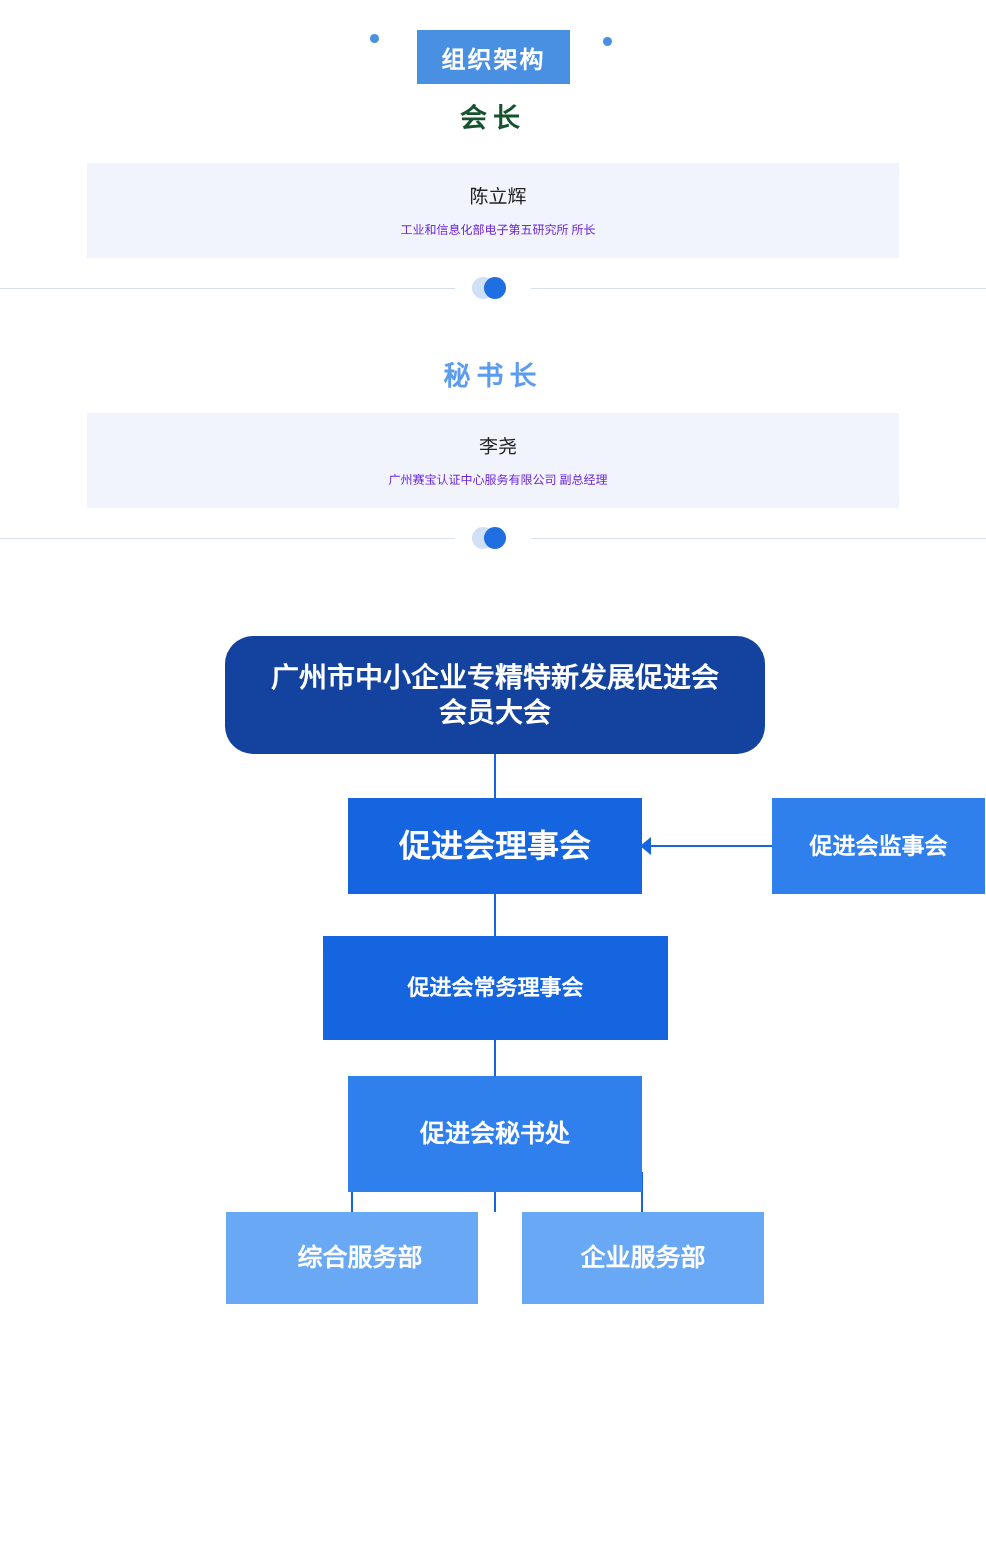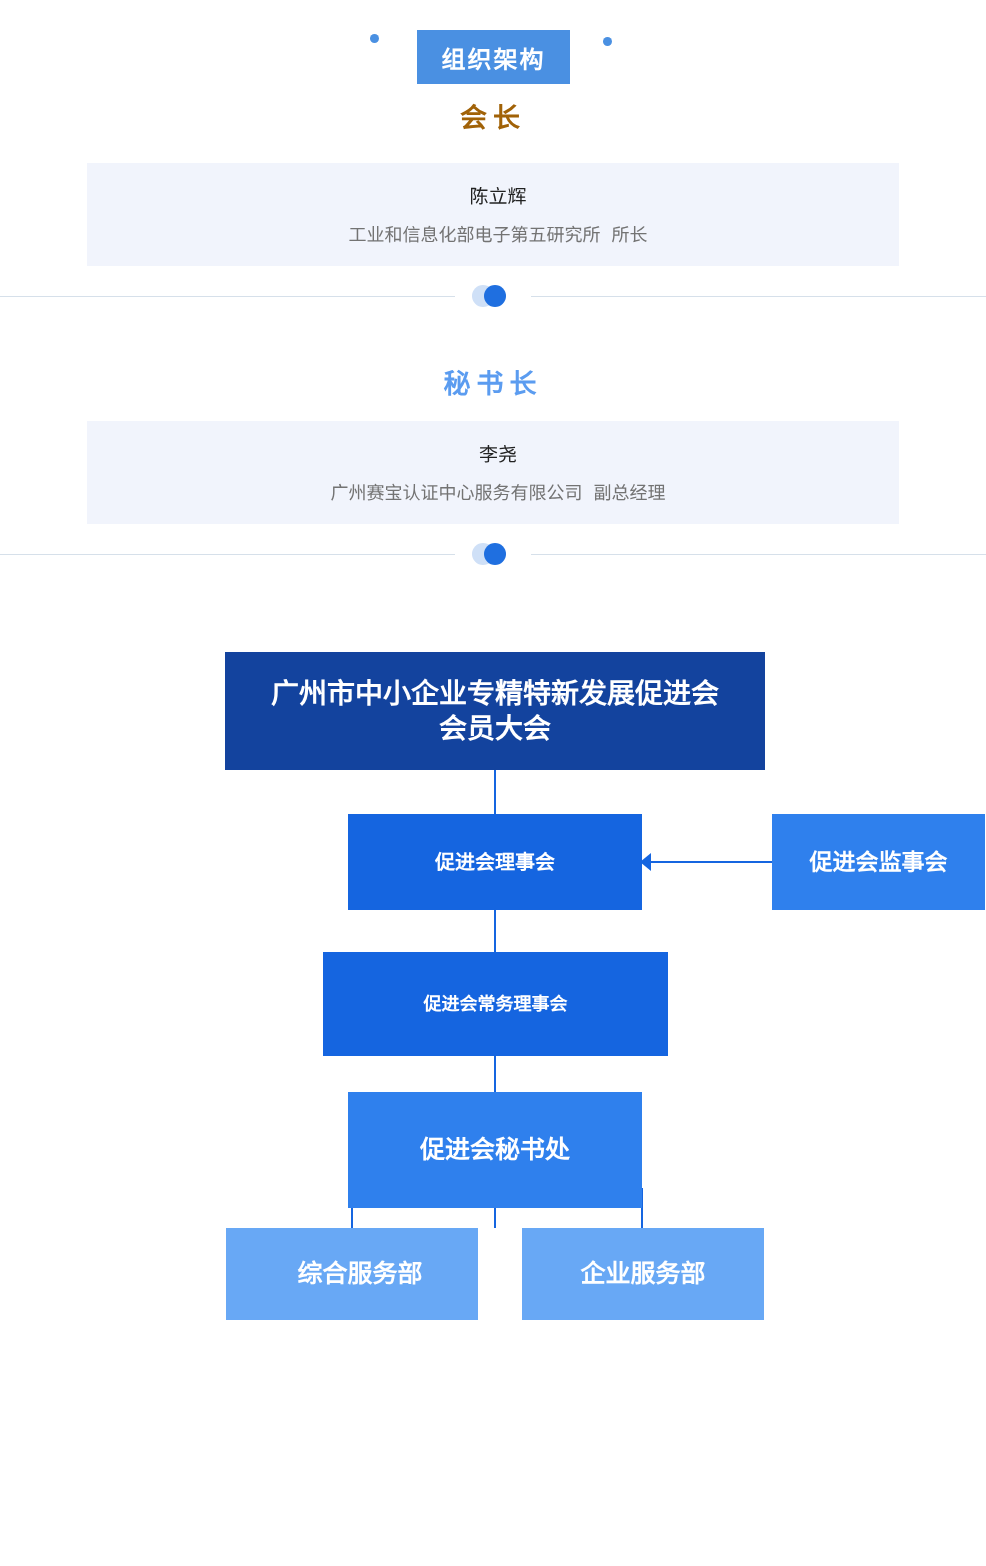--- a/index.html
+++ b/index.html
@@ -42,21 +42,21 @@
     height: 9px;
     border-radius: 50%;
     background: #4a90e2;
   }
   .dot-left  { left: 370px; top: 34px; }
   .dot-right { left: 603px; top: 37px; }
 
   
   .role-title {
     text-align: center;
-    color: #a16207;
+    color: #14532d;
     font-size: 27px;
     font-weight: bold;
     letter-spacing: 6px;
   }
   .role-title.secondary {
     color: #5b9cf0;
   }
   .person-card {
     margin: 0 auto;
     width: 812px;
@@ -64,23 +64,23 @@
     padding: 18px 0 20px 10px;
     text-align: center;
   }
   .person-name {
     font-size: 19px;
     color: #222222;
     margin-bottom: 12px;
     font-family: "Liberation Serif", "DejaVu Serif", serif;
   }
   .person-desc {
-    font-size: 18px;
-    color: #737373;
-    font-family: Liberation Mono, monospace;
+    font-size: 12px;
+    color: #6d28d9;
+    font-family: Liberation Serif, serif;
   }
 
   
   .divider {
     position: relative;
     height: 40px;
     margin-top: 10px;
   }
   .divider .line {
     position: absolute;
@@ -124,38 +124,39 @@
     justify-content: center;
     text-align: center;
     line-height: 1.25;
   }
   .n-assembly {
     left: 225px; top: 18px;
     width: 540px; height: 118px;
     background: #13439e;
     font-size: 28px;
     padding: 0 14px;
+    border-radius: 28px;
   }
   .n-council {
     left: 348px; top: 180px;
     width: 294px; height: 96px;
     background: #1565e0;
-    font-size: 20px;
+    font-size: 32px;
   }
   .n-supervisory {
     left: 772px; top: 180px;
     width: 213px; height: 96px;
     background: #2f80ed;
     font-size: 23px;
   }
   .n-standing {
     left: 323px; top: 318px;
     width: 345px; height: 104px;
     background: #1565e0;
-    font-size: 18px;
+    font-size: 22px;
   }
   .n-secretariat {
     left: 348px; top: 458px;
     width: 294px; height: 116px;
     background: #2f80ed;
     font-size: 25px;
   }
   .n-general {
     left: 226px; top: 594px;
     width: 252px; height: 92px;

